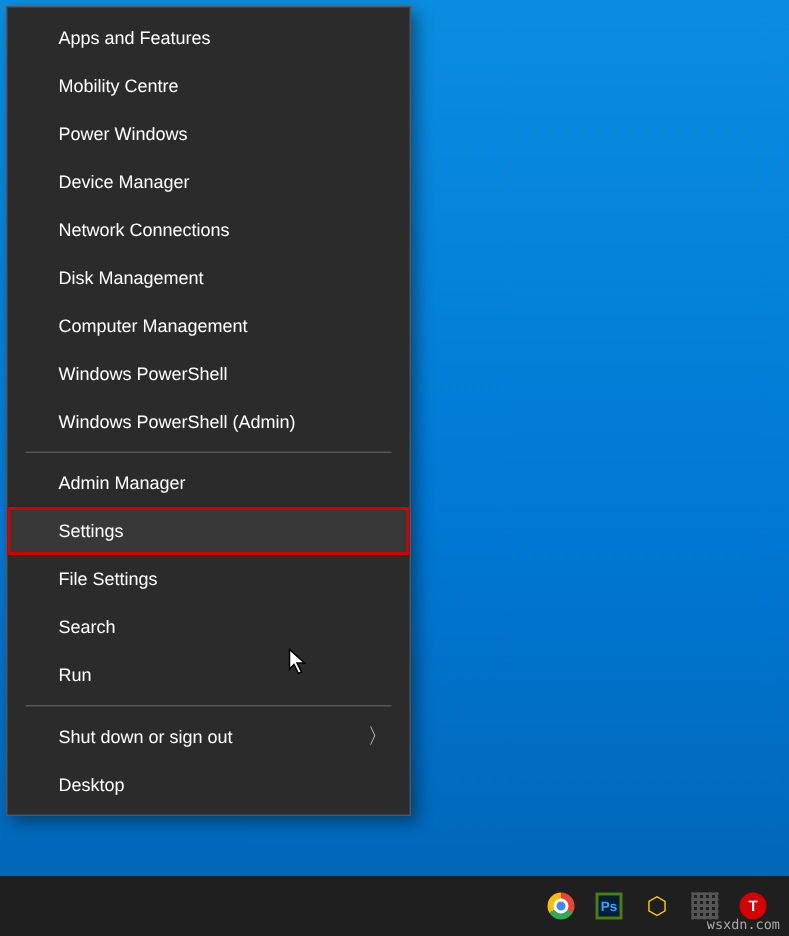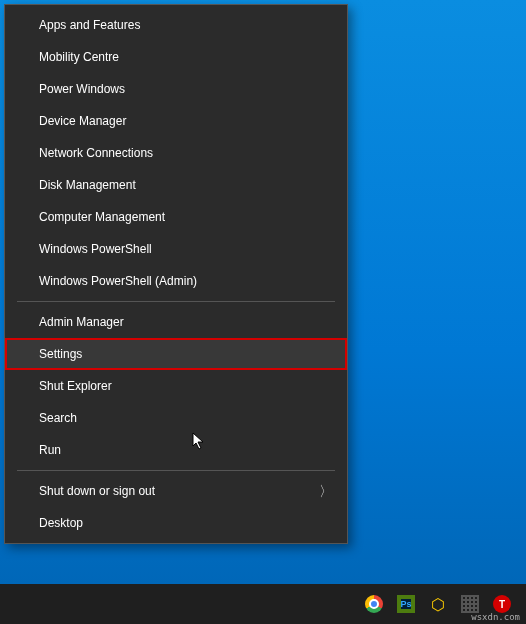--- a/index.html
+++ b/index.html
@@ -21,21 +21,21 @@
       top: 0;
       left: 0;
       right: 0;
       bottom: 40px;
       background: linear-gradient(180deg, #0a8de0 0%, #0078d4 60%, #0067b8 100%);
     }
     .context-menu {
       position: absolute;
       top: 4px;
       left: 4px;
-      width: 344px;
+      width: 270px;
       background: #2b2b2b;
       border: 1px solid #555;
       box-shadow: 4px 4px 10px rgba(0,0,0,0.4);
       padding-top: 4px;
       padding-bottom: 4px;
     }
     .menu-item {
       color: #ffffff;
       font-size: 12px;
       padding: 9px 14px 9px 34px;
@@ -113,21 +113,21 @@
       height: 10px;
       border-radius: 50%;
       background: #4285f4;
       border: 2px solid #fff;
       box-sizing: border-box;
     }
     .ps-icon {
       width: 18px;
       height: 18px;
       background: #001e36;
-      border: 4px solid #4d7c0f;
+      border: 2px solid #4d7c0f;
       display: flex;
       align-items: center;
       justify-content: center;
       color: #31a8ff;
       font-size: 9px;
       font-weight: bold;
     }
     .cube-icon {
       color: #ffcc00;
       font-size: 16px;
@@ -196,21 +196,21 @@
 
   <div class="separator"></div>
 
   <div class="menu-item">
       <span>Admin Manager</span>
     </div>
   <div class="menu-item highlighted">
       <span>Settings</span>
     </div>
   <div class="menu-item">
-      <span>Shut Explorer</span>
+      <span>File Settings</span>
     </div>
   <div class="menu-item">
       <span>Search</span>
     </div>
   <div class="menu-item">
       <span>Run</span>
     </div>
 
   <div class="separator"></div>
 

